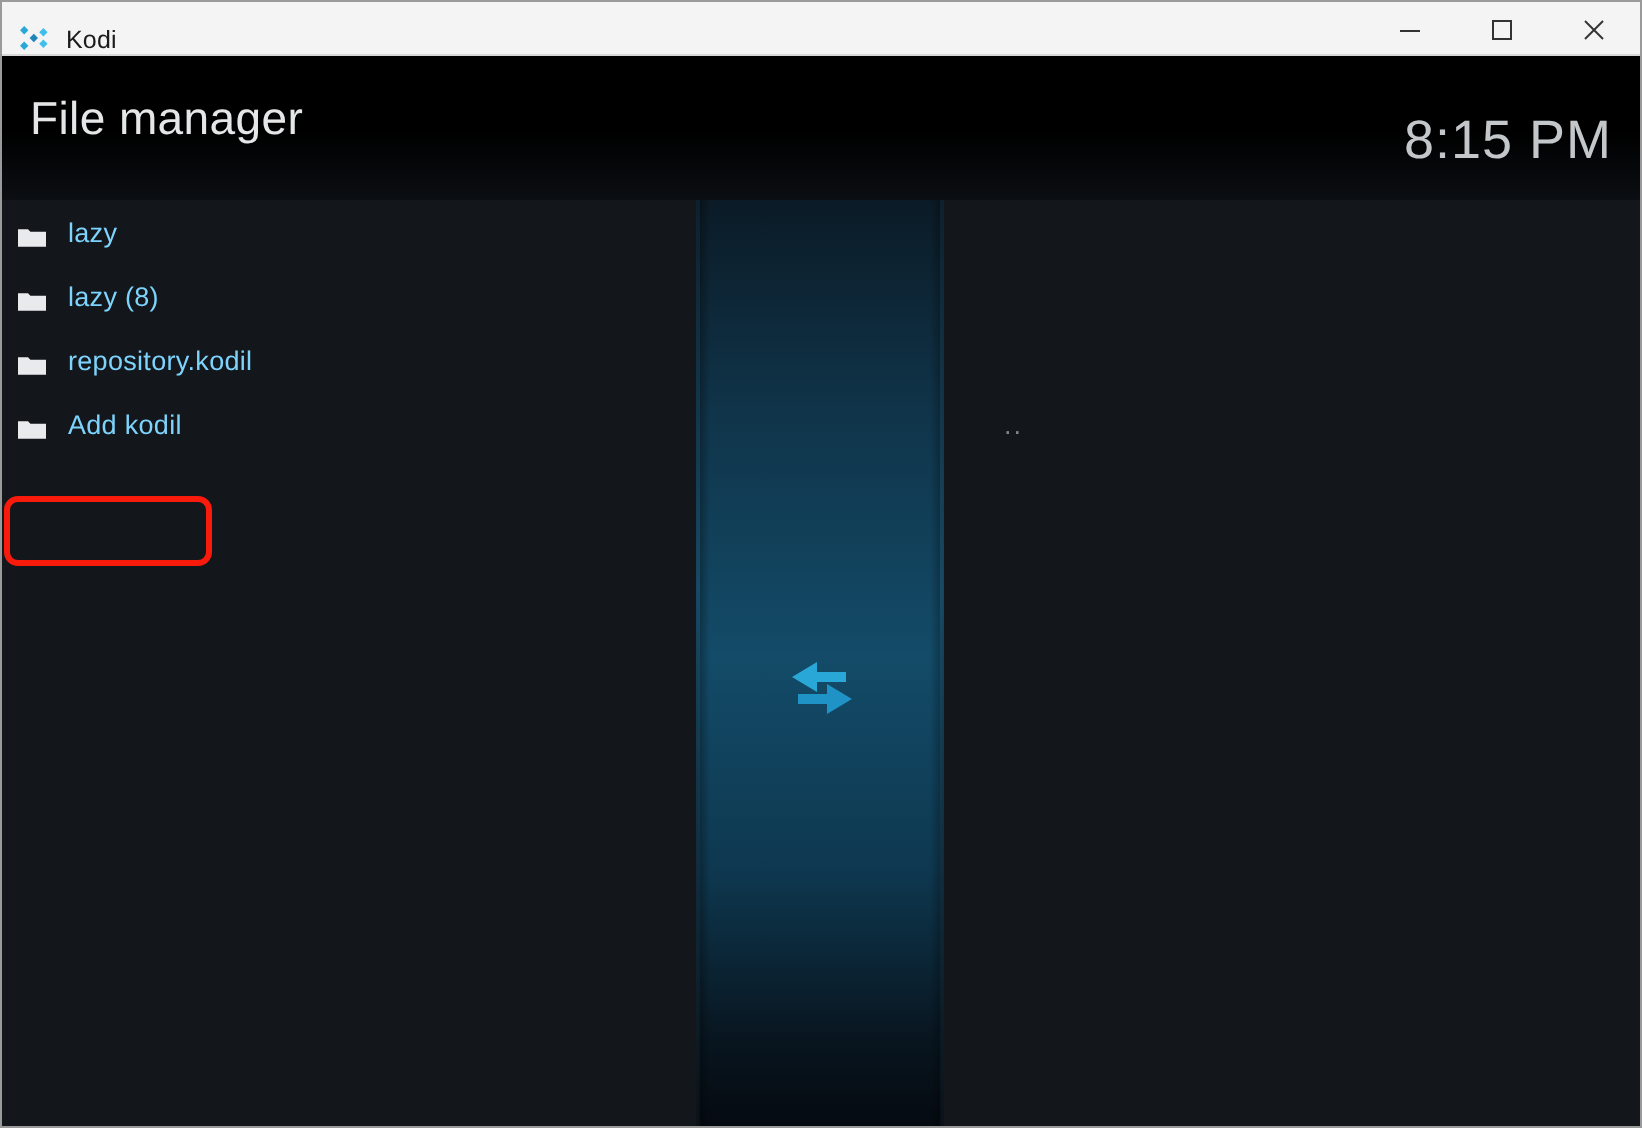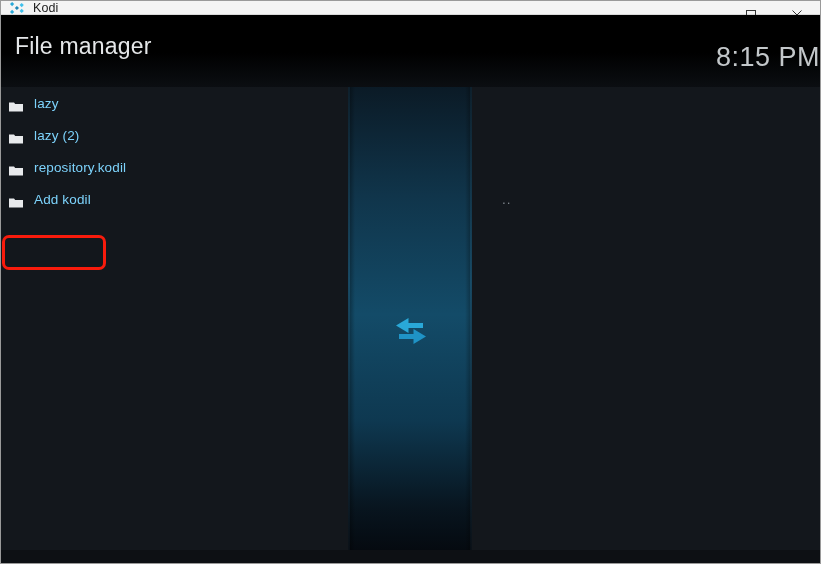--- a/index.html
+++ b/index.html
@@ -20,25 +20,25 @@
     width: 821px;
     height: 564px;
     box-sizing: border-box;
     border: 1px solid #9a9a9a;
     background: #0d1014;
     overflow: hidden;
   }
 
   .titlebar {
     position: relative;
-    height: 14px;
+    height: 27px;
     background: #f4f4f4;
     border-bottom: 1px solid #d8d8d8;
     display: flex;
-    align-items: center;
+    align-items: flex-end;
     box-sizing: border-box;
   }
 
   .app-icon {
     width: 16px;
     height: 16px;
     margin-left: 8px;
     margin-right: 8px;
     flex: none;
     display: block;
@@ -94,21 +94,21 @@
     top: 20px;
     font-size: 23px;
     font-weight: 400;
     color: #e4e6e8;
     letter-spacing: 0.2px;
     line-height: 1;
   }
 
   .clock {
     position: absolute;
-    right: 0;
+    right: 14px;
     top: 29px;
     font-size: 27px;
     font-weight: 300;
     color: #c3c7ca;
     letter-spacing: 0.5px;
     line-height: 1;
   }
 
   
   .center-strip {
@@ -301,21 +301,21 @@
         </span>
         <span class="file-label">lazy</span>
       </div>
 
       <div class="file-row">
         <span class="folder-icon">
           <svg viewBox="0 0 14 11" width="14" height="11" aria-hidden="true">
             <path d="M0 1.6 L0 10.4 L14 10.4 L14 2.9 L6.2 2.9 L5.0 1.6 Z" fill="#e8eaec"></path>
           </svg>
         </span>
-        <span class="file-label">lazy (2)</span>
+        <span class="file-label">lazy (8)</span>
       </div>
 
 
       <div class="file-row">
         <span class="folder-icon">
           <svg viewBox="0 0 14 11" width="14" height="11" aria-hidden="true">
             <path d="M0 1.6 L0 10.4 L14 10.4 L14 2.9 L6.2 2.9 L5.0 1.6 Z" fill="#e8eaec"></path>
           </svg>
         </span>
         <span class="file-label">repository.kodil</span>

